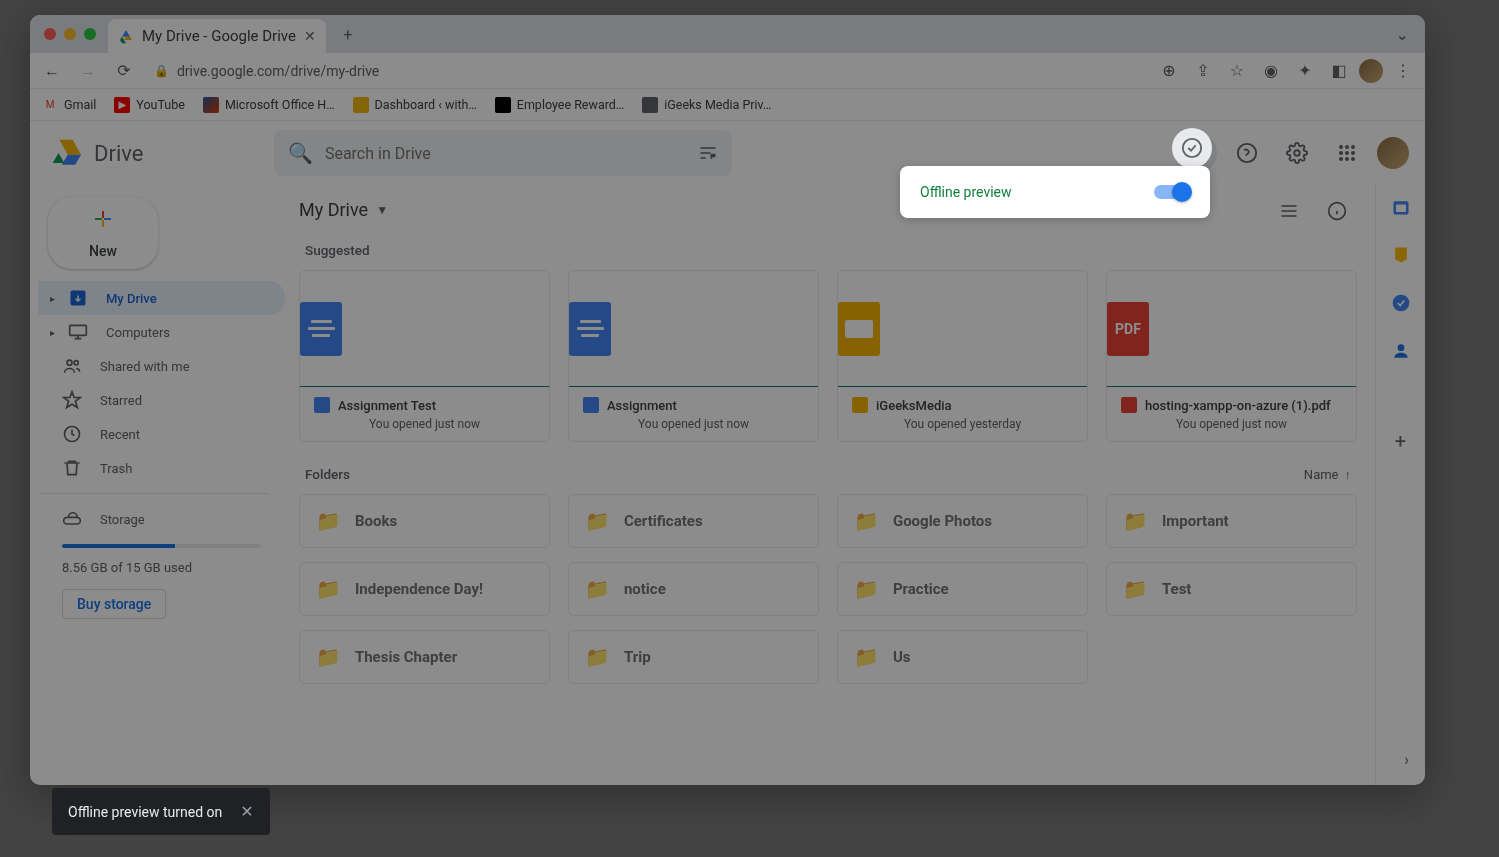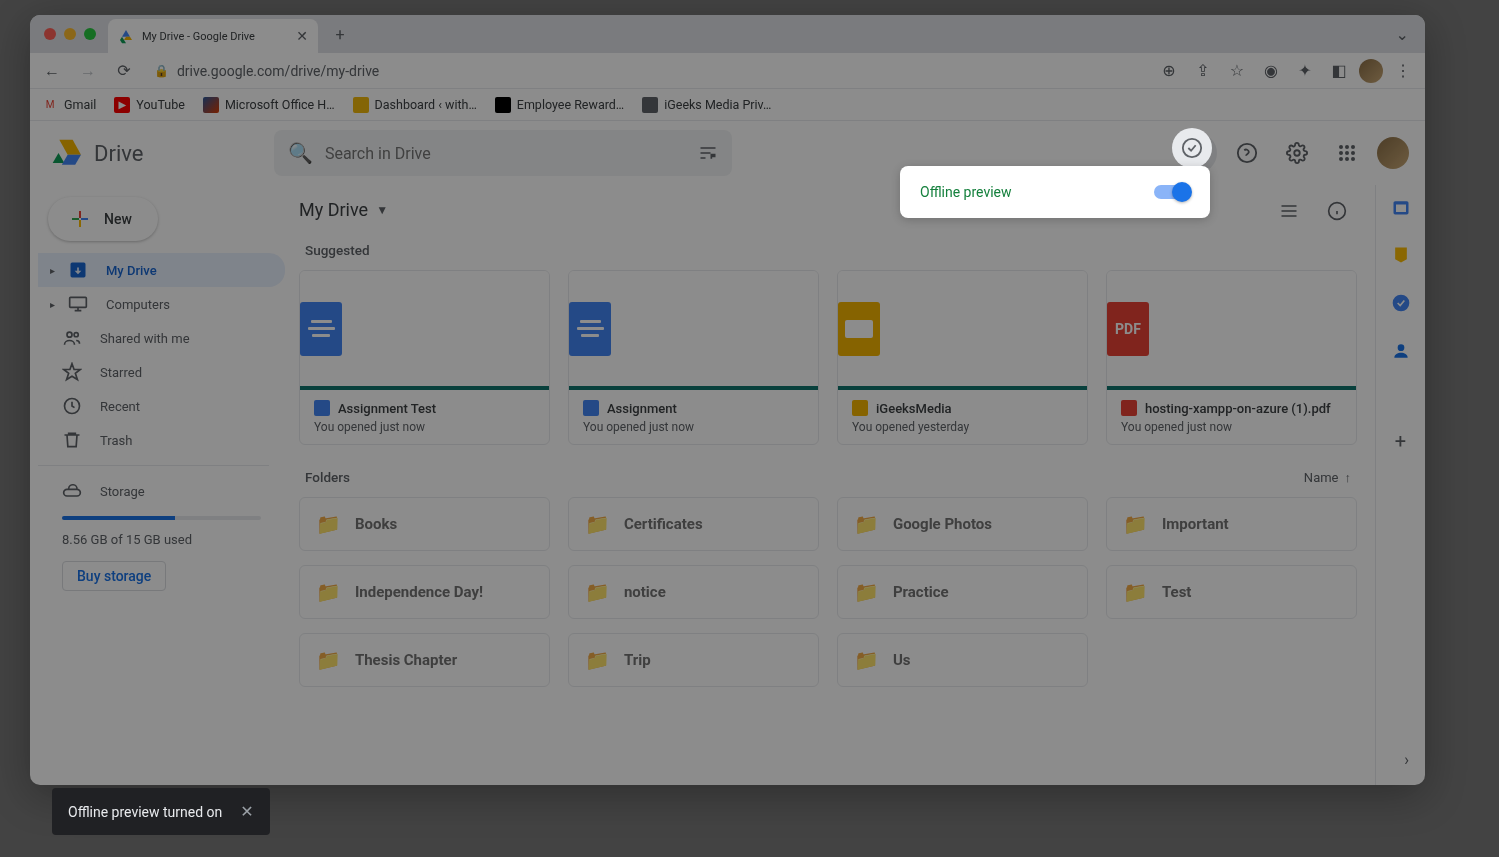--- a/index.html
+++ b/index.html
@@ -8,21 +8,21 @@
 
 .browser-window { position: absolute; left: 30px; top: 15px; width: 1395px; height: 770px; background: #fff; border-radius: 10px; overflow: hidden; box-shadow: 0 10px 40px rgba(0,0,0,0.3); }
 
 
 .tabstrip { height: 38px; background: #dee1e6; display: flex; align-items: center; padding: 0 8px; }
 .traffic-lights { display: flex; gap: 8px; margin-right: 12px; margin-left: 6px; }
 .tl { width: 12px; height: 12px; border-radius: 50%; }
 .tl.red { background: #ff5f57; } .tl.yellow { background: #febc2e; } .tl.green { background: #28c840; }
 .tab { display: flex; align-items: center; background: #fff; border-radius: 8px 8px 0 0; padding: 0 10px; height: 34px; margin-top: 4px; gap: 8px; min-width: 210px; }
 .tab-favicon { width: 16px; height: 16px; }
-.tab-title { font-size: 11px; color: #3c4043; flex: 1; }
+.tab-title { font-size: 15px; color: #3c4043; flex: 1; }
 .tab-close { color: #5f6368; font-size: 14px; cursor: pointer; }
 .new-tab { width: 28px; height: 28px; display: flex; align-items: center; justify-content: center; color: #5f6368; font-size: 16px; margin-left: 8px; cursor: pointer; }
 .tabstrip-spacer { flex: 1; }
 .tab-dropdown { color: #5f6368; margin-right: 8px; }
 
 
 .urlbar { height: 36px; background: #fff; display: flex; align-items: center; padding: 0 8px; gap: 8px; border-bottom: 1px solid #e8eaed; }
 .urlbar-btn { width: 28px; height: 28px; display: flex; align-items: center; justify-content: center; color: #5f6368; border-radius: 50%; cursor: pointer; }
 .urlbar-btn.disabled { color: #bdc1c6; }
 .addr { flex: 1; display: flex; align-items: center; gap: 8px; font-size: 14px; color: #5f6368; padding-left: 8px; }
@@ -46,21 +46,21 @@
 .search-tune { margin-left: auto; color: #5f6368; }
 .hdr-spacer { flex: 1; }
 .hdr-icons { display: flex; align-items: center; gap: 10px; }
 .hdr-icon { width: 40px; height: 40px; display: flex; align-items: center; justify-content: center; border-radius: 50%; color: #5f6368; cursor: pointer; font-size: 20px; }
 .hdr-icon.active { background: #e8eaed; }
 .hdr-avatar { width: 32px; height: 32px; border-radius: 50%; background: linear-gradient(135deg,#8b6f47,#c9a876); }
 
 
 .drive-body { display: flex; height: calc(100% - 170px); }
 .sidebar { width: 255px; padding: 8px 0 8px 8px; }
-.new-btn { display: flex; align-items: center; gap: 12px; padding: 10px 20px; border-radius: 24px; box-shadow: 0 1px 3px rgba(0,0,0,0.25); background: #fff; width: 110px; margin: 4px 0 12px 10px; cursor: pointer; }
+.new-btn { display: flex; align-items: center; gap: 12px; padding: 10px 20px; border-radius: 24px; box-shadow: 0 1px 3px rgba(0,0,0,0.25); background: #fff; width: 110px; margin: 4px 0 12px 10px; cursor: pointer; flex-direction: column; }
 .new-btn-plus { width: 24px; height: 24px; }
 .new-btn-txt { font-size: 14px; color: #3c4043; font-weight: 500; }
 .nav-item { display: flex; align-items: center; gap: 18px; padding: 7px 12px 7px 24px; border-radius: 0 16px 16px 0; font-size: 13px; color: #5f6368; cursor: pointer; }
 .nav-item.selected { background: #e8f0fe; color: #1967d2; font-weight: 500; }
 .nav-item .ico { width: 20px; color: #5f6368; }
 .nav-item.selected .ico { color: #1967d2; }
 .nav-item .chev { position: absolute; left: 12px; font-size: 10px; color: #5f6368; }
 .nav-item.has-chev { position: relative; padding-left: 30px; }
 .nav-divider { height: 1px; background: #e8eaed; margin: 8px 16px 8px 0; }
 .storage-bar { height: 4px; background: #e8eaed; margin: 8px 24px 8px 24px; border-radius: 2px; overflow: hidden; }
@@ -77,21 +77,21 @@
 
 .section-label { font-size: 13.5px; color: #5f6368; font-weight: 500; margin: 6px 0 12px 6px; }
 .suggested-row { display: flex; gap: 18px; margin-bottom: 24px; }
 .sug-card { flex: 1; max-width: 260px; border: 1px solid #e8eaed; border-radius: 6px; overflow: hidden; cursor: pointer; }
 .sug-thumb { height: 115px; background: #fff; display: flex; align-items: center; justify-content: flex-start; }
 .doc-ico { width: 42px; height: 54px; border-radius: 3px; display: flex; flex-direction: column; justify-content: center; align-items: center; gap: 4px; padding: 8px 6px; }
 .doc-ico.docs { background: #4285f4; }
 .doc-ico.slides { background: #f4b400; }
 .doc-ico.pdf { background: #ea4335; color:#fff; font-weight:700; font-size:14px; }
 .doc-line { height: 3px; background: #fff; border-radius: 1px; }
-.sug-info { padding: 10px 14px; border-top: 4px solid #0f766e; }
+.sug-info { padding: 10px 14px; border-top: 1px solid #0f766e; text-align: center; }
 .sug-title-row { display: flex; align-items: center; gap: 8px; }
 .sug-small-ico { width: 16px; height: 16px; border-radius: 2px; }
 .sug-title { font-size: 13px; color: #3c4043; font-weight: 500; }
 .sug-sub { font-size: 12px; color: #5f6368; margin-top: 4px; }
 
 .folder-hdr { display: flex; justify-content: space-between; align-items: center; margin: 8px 6px 12px 6px; }
 .sort-col { display: flex; align-items: center; gap: 6px; font-size: 13px; color: #5f6368; cursor: pointer; }
 .folder-grid { display: grid; grid-template-columns: repeat(4, 1fr); gap: 14px 18px; margin-bottom: 20px; }
 .folder-card { border: 1px solid #e8eaed; border-radius: 6px; padding: 14px 16px; display: flex; align-items: center; gap: 14px; cursor: pointer; }
 .folder-ico { color: #5f6368; font-size: 20px; }

